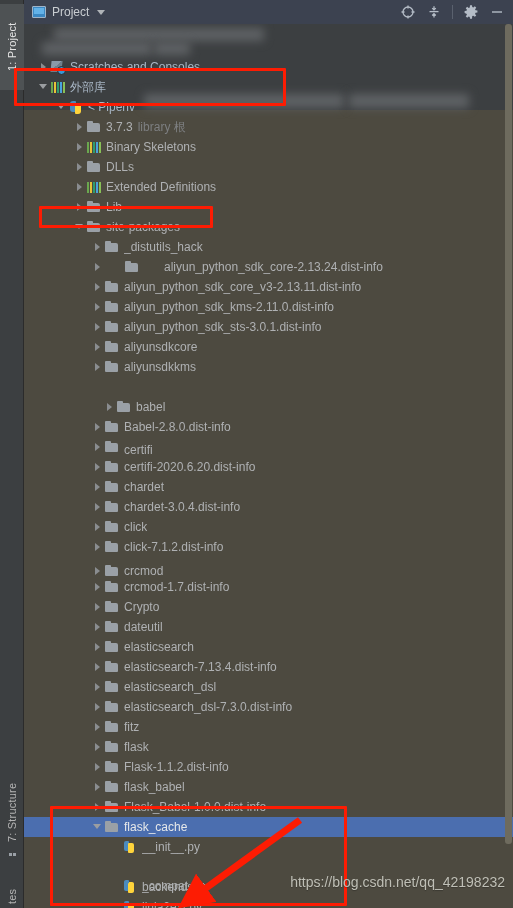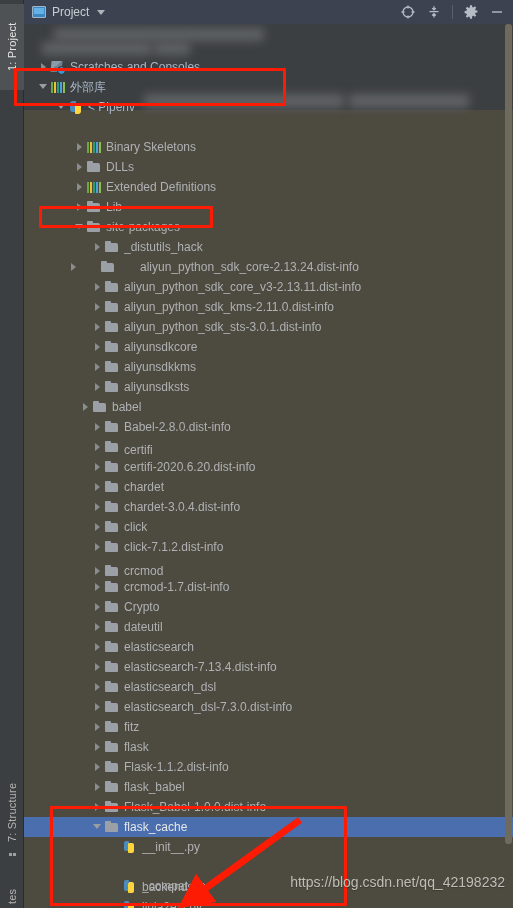--- a/index.html
+++ b/index.html
@@ -285,20 +285,25 @@
           <i></i>
           <i></i>
         </span>
         <span class="lbl">外部库</span>
       </div>
       <div class="row ondark" style="top: 73px; padding-left: 32px;">
         <span class="arrow open"></span>
         <span class="ico ic-py"></span>
         <span class="lbl">&lt; Pipenv</span>
       </div>
+      <div class="row" style="top: 93px; padding-left: 50px;">
+        <span class="arrow closed"></span>
+        <span class="ico ic-folder"></span>
+        <span class="lbl">3.7.3<span class="dim">library 根</span></span>
+      </div>
       <div class="row" style="top: 113px; padding-left: 50px;">
         <span class="arrow closed"></span>
         <span class="ico ic-lib">
           <i></i>
           <i></i>
           <i></i>
           <i></i>
           <i></i>
         </span>
         <span class="lbl">Binary Skeletons</span>
@@ -327,21 +332,21 @@
       <div class="row" style="top: 193px; padding-left: 50px;">
         <span class="arrow open"></span>
         <span class="ico ic-folder"></span>
         <span class="lbl">site-packages</span>
       </div>
       <div class="row" style="top: 213px; padding-left: 68px;">
         <span class="arrow closed"></span>
         <span class="ico ic-folder"></span>
         <span class="lbl">_distutils_hack</span>
       </div>
-      <div class="row" style="top: 233px; padding-left: 44px; gap: 20px;">
+      <div class="row" style="top: 233px; padding-left: 68px; gap: 20px;">
         <span class="arrow closed"></span>
         <span class="ico ic-folder"></span>
         <span class="lbl">aliyun_python_sdk_core-2.13.24.dist-info</span>
       </div>
       <div class="row" style="top: 253px; padding-left: 68px;">
         <span class="arrow closed"></span>
         <span class="ico ic-folder"></span>
         <span class="lbl">aliyun_python_sdk_core_v3-2.13.11.dist-info</span>
       </div>
       <div class="row" style="top: 273px; padding-left: 68px;">
@@ -357,26 +362,21 @@
       <div class="row" style="top: 313px; padding-left: 68px;">
         <span class="arrow closed"></span>
         <span class="ico ic-folder"></span>
         <span class="lbl">aliyunsdkcore</span>
       </div>
       <div class="row" style="top: 333px; padding-left: 68px;">
         <span class="arrow closed"></span>
         <span class="ico ic-folder"></span>
         <span class="lbl">aliyunsdkkms</span>
       </div>
-      <div class="row" style="top: 353px; padding-left: 68px;">
-        <span class="arrow closed"></span>
-        <span class="ico ic-folder"></span>
-        <span class="lbl">aliyunsdksts</span>
-      </div>
-      <div class="row" style="top: 373px; padding-left: 56px;">
+      <div class="row" style="top: 373px; padding-left: 80px;">
         <span class="arrow closed"></span>
         <span class="ico ic-folder"></span>
         <span class="lbl">babel</span>
       </div>
       <div class="row" style="top: 393px; padding-left: 68px;">
         <span class="arrow closed"></span>
         <span class="ico ic-folder"></span>
         <span class="lbl">Babel-2.8.0.dist-info</span>
       </div>
       <div class="row" style="top: 413px; padding-left: 68px; align-items: flex-end;">

